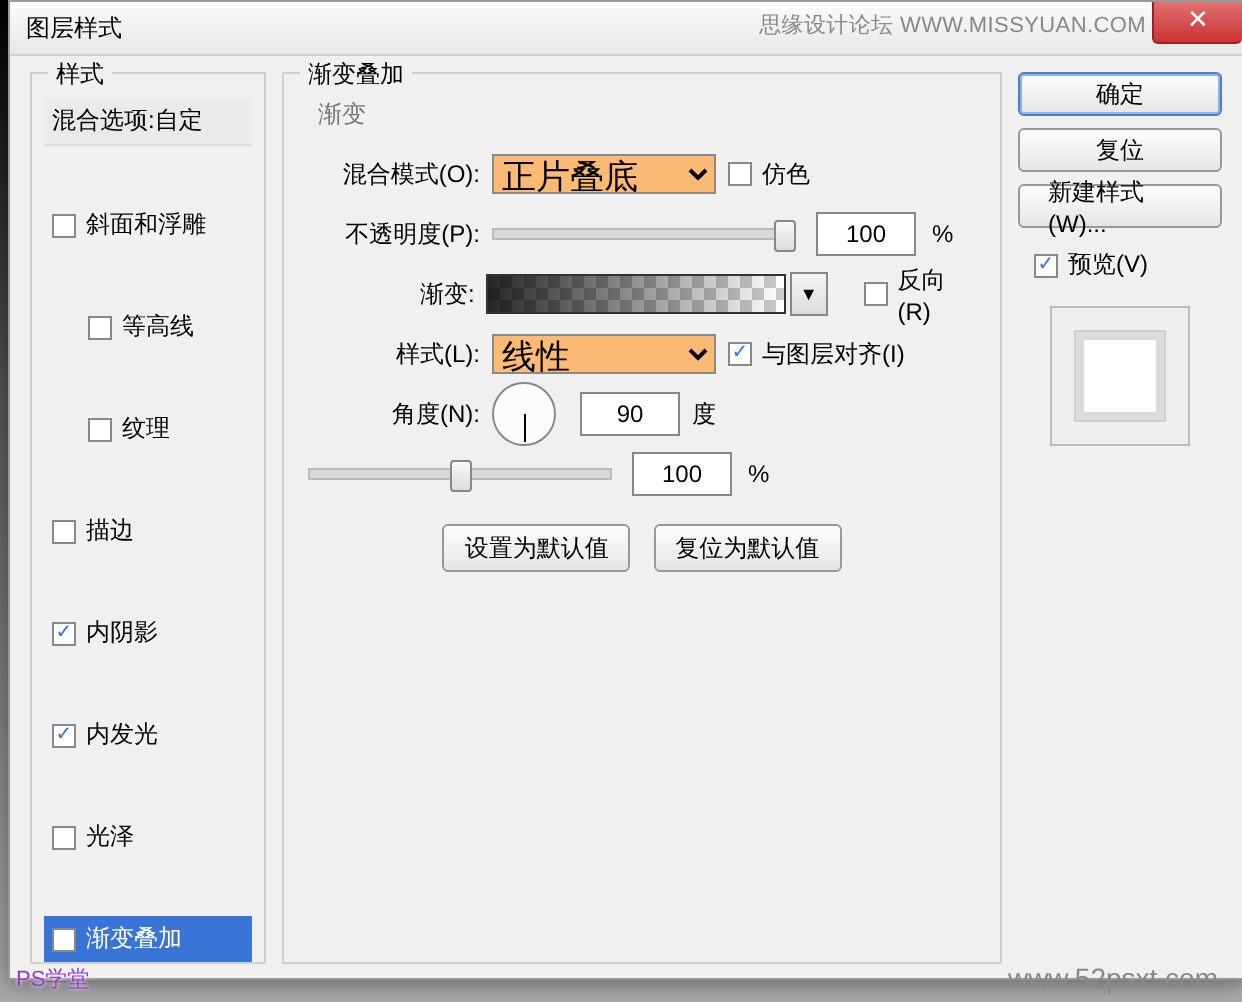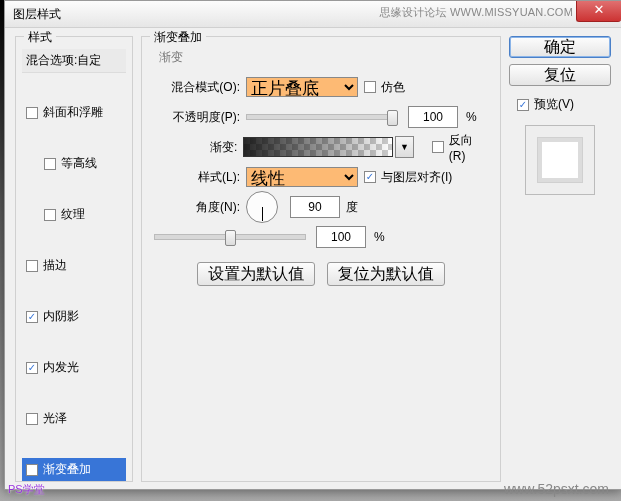--- a/index.html
+++ b/index.html
@@ -185,21 +185,21 @@
   .angle::after{
     content:"";position:absolute;left:50%;top:50%;width:1px;height:14px;background:#000;
     transform-origin:top;transform:rotate(0deg);
   }
   .btn {
     height: 22px;
     padding: 0 14px;
     background: linear-gradient(#fdfdfd,#e5e5e5);
     border: 1px solid #999;
     border-radius: 3px;
-    font-size: 16px;
+    font-size: 12px;
     cursor: default;
     display:inline-flex;align-items:center;justify-content:center;
   }
   .btn.primary{
     border:1px solid #4a80c8;
     box-shadow:0 0 0 1px #8ab4e8 inset;
   }
   .reset-row{
     margin-top: 14px;
     text-align: center;
@@ -356,20 +356,21 @@
 
       <div class="reset-row">
         <span class="btn">设置为默认值</span>
         <span class="btn">复位为默认值</span>
       </div>
     </div>
 
     <div class="side">
       <div class="btn primary">确定</div>
       <div class="btn">复位</div>
+      <div class="btn">新建样式(W)...</div>
       <div class="cb-inline" style="margin:4px 0 0 8px">
         <span class="chk on"></span>
         <span>预览(V)</span>
       </div>
       <div class="preview-box">
         <div class="preview-inner"></div>
       </div>
     </div>
   </div>
 </div>

